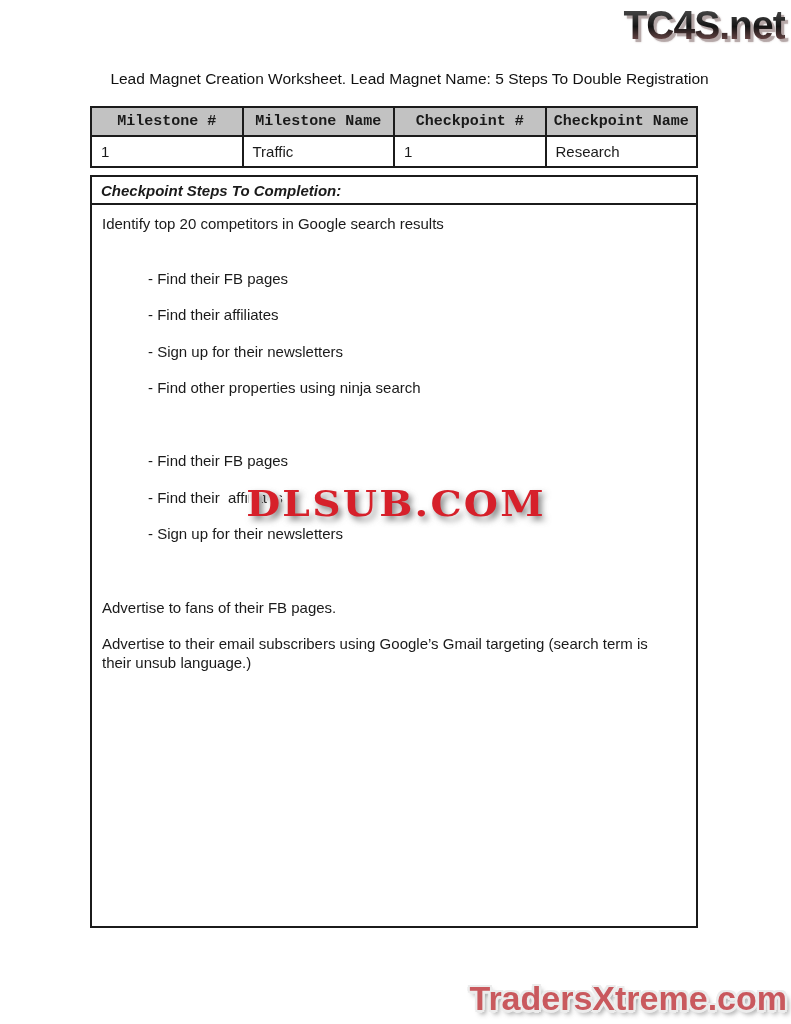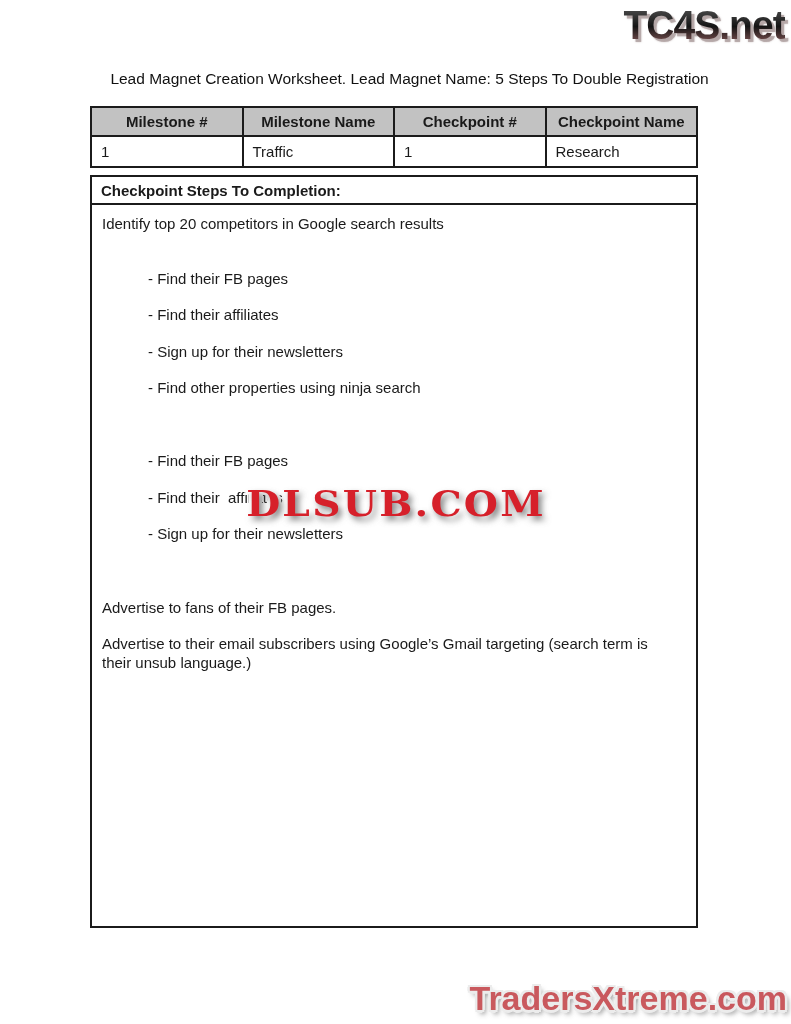--- a/index.html
+++ b/index.html
@@ -31,34 +31,34 @@
   }
   
   table.ms-table{
     position:absolute;left:90px;top:106px;width:608px;
     border-collapse:collapse;table-layout:fixed;
   }
   table.ms-table th{
     background:var(--header-bg,#c2c2c2);
     border:2px solid var(--border,#1b1b1b);
     font-size:15px;font-weight:bold;
-    height:27px;padding:0 4px;
+    height:27px;padding:0 4px;font-family:Liberation Mono, monospace;
   }
   table.ms-table td{
     border:2px solid var(--border,#1b1b1b);
     font-size:15px;text-align:left;height:29px;padding:0 9px;background:#fff;
   }
   
   .cp-box{
     position:absolute;left:90px;top:175px;width:604px;height:749px;
     border:2px solid var(--border,#1b1b1b);background:#fff;
   }
   .cp-header{
     border-bottom:2px solid var(--border,#1b1b1b);
-    font-size:15px;font-weight:bold;padding:5px 9px 4px 9px;
+    font-size:15px;font-weight:bold;padding:5px 9px 4px 9px;font-style:italic;
   }
   .cp-body{padding:10px 28px 0 10px;font-size:15px;}
   .cp-line{line-height:18.4px;min-height:18.4px;white-space:pre-wrap;}
   .cp-line.indent{padding-left:46px;margin-top:18px;}
   .cp-body a{color:var(--link,#0000ee);text-decoration:underline;cursor:pointer;}
   
   .dlsub{
     position:absolute;top:483px;left:50%;transform:translateX(-50%) scaleX(1.12);
     font-family:"DejaVu Serif", serif;font-weight:bold;font-size:35px;
     letter-spacing:2px;color:var(--dlsub-red,#d6202a);

